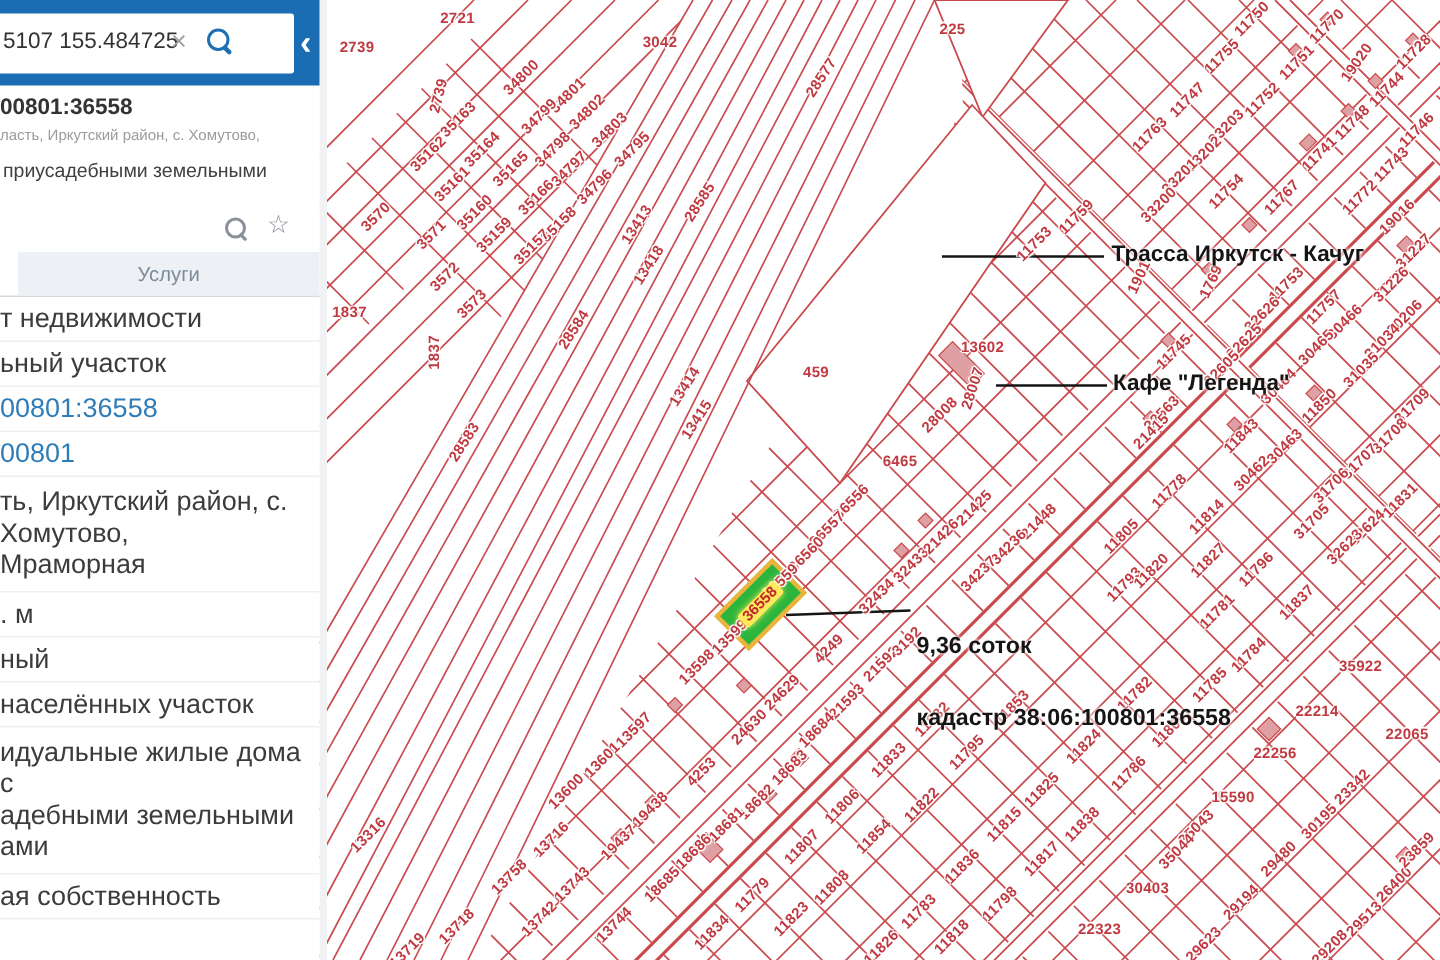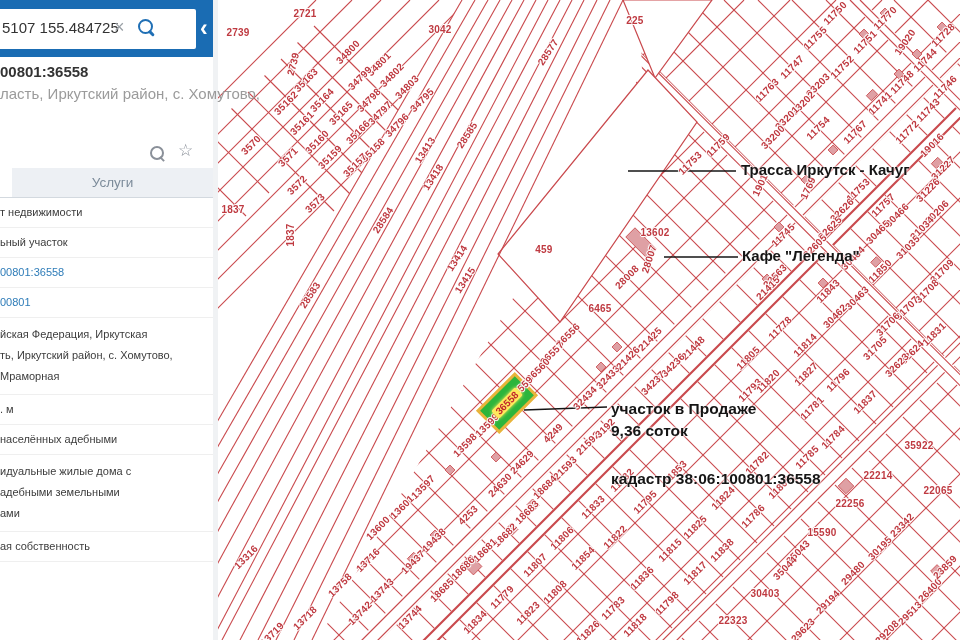--- a/index.html
+++ b/index.html
@@ -27,33 +27,33 @@
   #searchbox{position:absolute;left:-36px;top:9px;width:232px;height:40px;background:#fff;border-radius:2px;}
   #searchtext{position:absolute;left:38px;top:10px;font-size:15px;color:#333;}
   #clear-x{position:absolute;left:150px;top:8px;font-size:18px;color:#9aa0a6;cursor:pointer;}
   .mag{position:absolute;width:11px;height:11px;border:2.5px solid #1f6fb5;border-radius:50%;}
   .mag::after{content:"";position:absolute;width:2.5px;height:7px;background:#1f6fb5;
     left:10px;top:9px;transform:rotate(-45deg);border-radius:2px;}
   #search-mag{left:174px;top:10px;}
   #collapse{position:absolute;left:200px;top:15px;color:#fff;font-size:23px;font-weight:bold;cursor:pointer;}
 
   #sb-title{position:absolute;left:0;top:63px;font-size:15px;font-weight:bold;color:#333;}
-  #sb-sub{position:absolute;left:0;top:85px;font-size:15px;color:#9b9b9b;white-space:nowrap;}
+  #sb-sub{position:absolute;left:0;top:85px;font-size:10px;color:#9b9b9b;white-space:nowrap;}
   #sb-line2{position:absolute;left:2px;top:106px;font-size:13px;color:#404040;white-space:nowrap;}
   #sb-icons{position:absolute;left:150px;top:142px;width:60px;height:20px;}
   .doc-mag{position:relative;display:inline-block;width:10px;height:10px;border:2px solid #8a9099;border-radius:50%;margin-right:14px;top:2px;}
   .doc-mag::after{content:"";position:absolute;width:2px;height:6px;background:#8a9099;left:9px;top:8px;transform:rotate(-45deg);}
   .star{font-size:17px;color:#8a9099;position:relative;top:-2px;cursor:pointer;}
 
   #tabbar{position:absolute;left:0;top:168px;width:213px;height:29px;border-bottom:1px solid #d3d9df;}
   #tab-services{position:absolute;left:12px;top:0;width:201px;height:29px;background:#edf0f4;
     color:#7c8b9a;font-size:13.5px;text-align:center;line-height:29px;cursor:pointer;}
 
   #rows{position:absolute;left:0;top:198px;width:213px;}
-  .row{position:relative;width:213px;border-bottom:1px solid #efefef;font-size:11px;color:#3c3c3c;}
+  .row{position:relative;width:213px;border-bottom:1px solid #efefef;font-size:18px;color:#3c3c3c;}
   .row-s{height:29px;line-height:29px;}
   .row-m{padding:6px 0 7px 0;line-height:21px;}
   .row .ln{display:block;}
   .link{color:#2e7cb8;cursor:pointer;}
 </style>
 </head>
 <body>
 <div id="stage">
 
   <div id="map">
@@ -341,21 +341,21 @@
         <span class="plabel" style="left: 806px; top: 374px; transform: translate(-50%, -50%) rotate(-45deg);">11827</span>
         <span class="plabel" style="left: 812px; top: 408px; transform: translate(-50%, -50%) rotate(-45deg);">11781</span>
         <span class="plabel" style="left: 838px; top: 380px; transform: translate(-50%, -50%) rotate(-45deg);">11796</span>
         <span class="plabel" style="left: 865px; top: 402px; transform: translate(-50%, -50%) rotate(-45deg);">11837</span>
         <span class="plabel" style="left: 833px; top: 437px; transform: translate(-50%, -50%) rotate(-45deg);">11784</span>
         <span class="plabel" style="left: 807px; top: 457px; transform: translate(-50%, -50%) rotate(-45deg);">11785</span>
         <span class="plabel" style="left: 757px; top: 463px; transform: translate(-50%, -50%) rotate(-45deg);">11782</span>
         <span class="plabel" style="left: 875px; top: 348px; transform: translate(-50%, -50%) rotate(-45deg);">31705</span>
         <span class="plabel" style="left: 912px; top: 352px; transform: translate(-50%, -50%) rotate(-45deg);">32624</span>
         <span class="plabel" style="left: 897px; top: 365px; transform: translate(-50%, -50%) rotate(-45deg);">32623</span>
-        <span class="plabel" style="left: 907px; top: 445px; transform: translate(-50%, -50%) rotate(0deg); margin-left: 12px;">35922</span>
+        <span class="plabel" style="left: 907px; top: 445px; transform: translate(-50%, -50%) rotate(0deg);">35922</span>
         <span class="plabel" style="left: 878px; top: 475px; transform: translate(-50%, -50%) rotate(0deg);">22214</span>
         <span class="plabel" style="left: 938px; top: 490px; transform: translate(-50%, -50%) rotate(0deg);">22065</span>
         <span class="plabel" style="left: 780px; top: 487px; transform: translate(-50%, -50%) rotate(-45deg);">11809</span>
         <span class="plabel" style="left: 753px; top: 516px; transform: translate(-50%, -50%) rotate(-45deg);">11786</span>
         <span class="plabel" style="left: 850px; top: 503px; transform: translate(-50%, -50%) rotate(0deg);">22256</span>
         <span class="plabel" style="left: 822px; top: 532px; transform: translate(-50%, -50%) rotate(0deg);">15590</span>
         <span class="plabel" style="left: 902px; top: 525px; transform: translate(-50%, -50%) rotate(-45deg);">23342</span>
         <span class="plabel" style="left: 880px; top: 548px; transform: translate(-50%, -50%) rotate(-45deg);">30195</span>
         <span class="plabel" style="left: 798px; top: 552px; transform: translate(-50%, -50%) rotate(-45deg);">35043</span>
         <span class="plabel" style="left: 785px; top: 568px; transform: translate(-50%, -50%) rotate(-45deg);">35044</span>
@@ -404,58 +404,58 @@
         <span class="plabel" style="left: 340px; top: 585px; transform: translate(-50%, -50%) rotate(-45deg);">13758</span>
         <span class="plabel" style="left: 305px; top: 618px; transform: translate(-50%, -50%) rotate(-45deg);">13718</span>
         <span class="plabel" style="left: 272px; top: 634px; transform: translate(-50%, -50%) rotate(-45deg);">13719</span>
         <span class="plabel" style="left: 382px; top: 590px; transform: translate(-50%, -50%) rotate(-45deg);">13743</span>
         <span class="plabel" style="left: 360px; top: 613px; transform: translate(-50%, -50%) rotate(-45deg);">13742</span>
         <span class="plabel" style="left: 410px; top: 617px; transform: translate(-50%, -50%) rotate(-45deg);">13744</span>
         <span class="plabel" style="left: 246px; top: 557px; transform: translate(-50%, -50%) rotate(-45deg);">13316</span>
         <span class="hl-label" style="left: 507px; top: 403px;">36558</span>
         <div class="anno" style="left: 741px; top: 161px;">Трасса Иркутск - Качуг</div>
         <div class="anno" style="left: 742px; top: 247px;">Кафе "Легенда"</div>
-        <div class="anno anno-big" style="left: 611px; top: 398px;">участок в Продаже</div>
         <div class="anno anno-big" style="left: 611px; top: 420px;">9,36 соток</div>
         <div class="anno anno-big" style="left: 611px; top: 468px;">кадастр 38:06:100801:36558</div>
       </div>
   </div>
 
   <div id="sidebar">
     <div id="sb-header">
       <div id="searchbox">
         <span id="searchtext">5107 155.484725</span>
         <span id="clear-x">×</span>
         <span class="mag" id="search-mag"></span>
       </div>
       <span id="collapse">‹</span>
     </div>
 
     <div id="sb-title">00801:36558</div>
     <div id="sb-sub">ласть, Иркутский район, с. Хомутово,</div>
+    <div id="sb-line2">приусадебными земельными</div>
     <div id="sb-icons">
       <span class="doc-mag"></span><span class="star">☆</span>
     </div>
 
     <div id="tabbar">
       <div id="tab-services">Услуги</div>
     </div>
 
     <div id="rows">
       <div class="row row-s"><span>т недвижимости</span></div>
       <div class="row row-s"><span>ьный участок</span></div>
       <div class="row row-s"><span class="link">00801:36558</span></div>
       <div class="row row-s"><span class="link">00801</span></div>
       <div class="row row-m">
-        <span class="ln">йская Федерация, Иркутская</span>
         <span class="ln">ть, Иркутский район, с. Хомутово,</span>
         <span class="ln">Мраморная</span>
       </div>
       <div class="row row-s"><span>. м</span></div>
-      <div class="row row-s"><span> населённых адебными</span></div>
+      <div class="row row-s"><span>ный</span></div>
+      <div class="row row-s"><span> населённых участок</span></div>
       <div class="row row-m">
         <span class="ln">идуальные жилые дома с</span>
         <span class="ln">адебными земельными</span>
         <span class="ln">ами</span>
       </div>
       <div class="row row-s"><span>ая собственность</span></div>
     </div>
   </div>
   <div id="sb-scroll"></div>
 </div>

